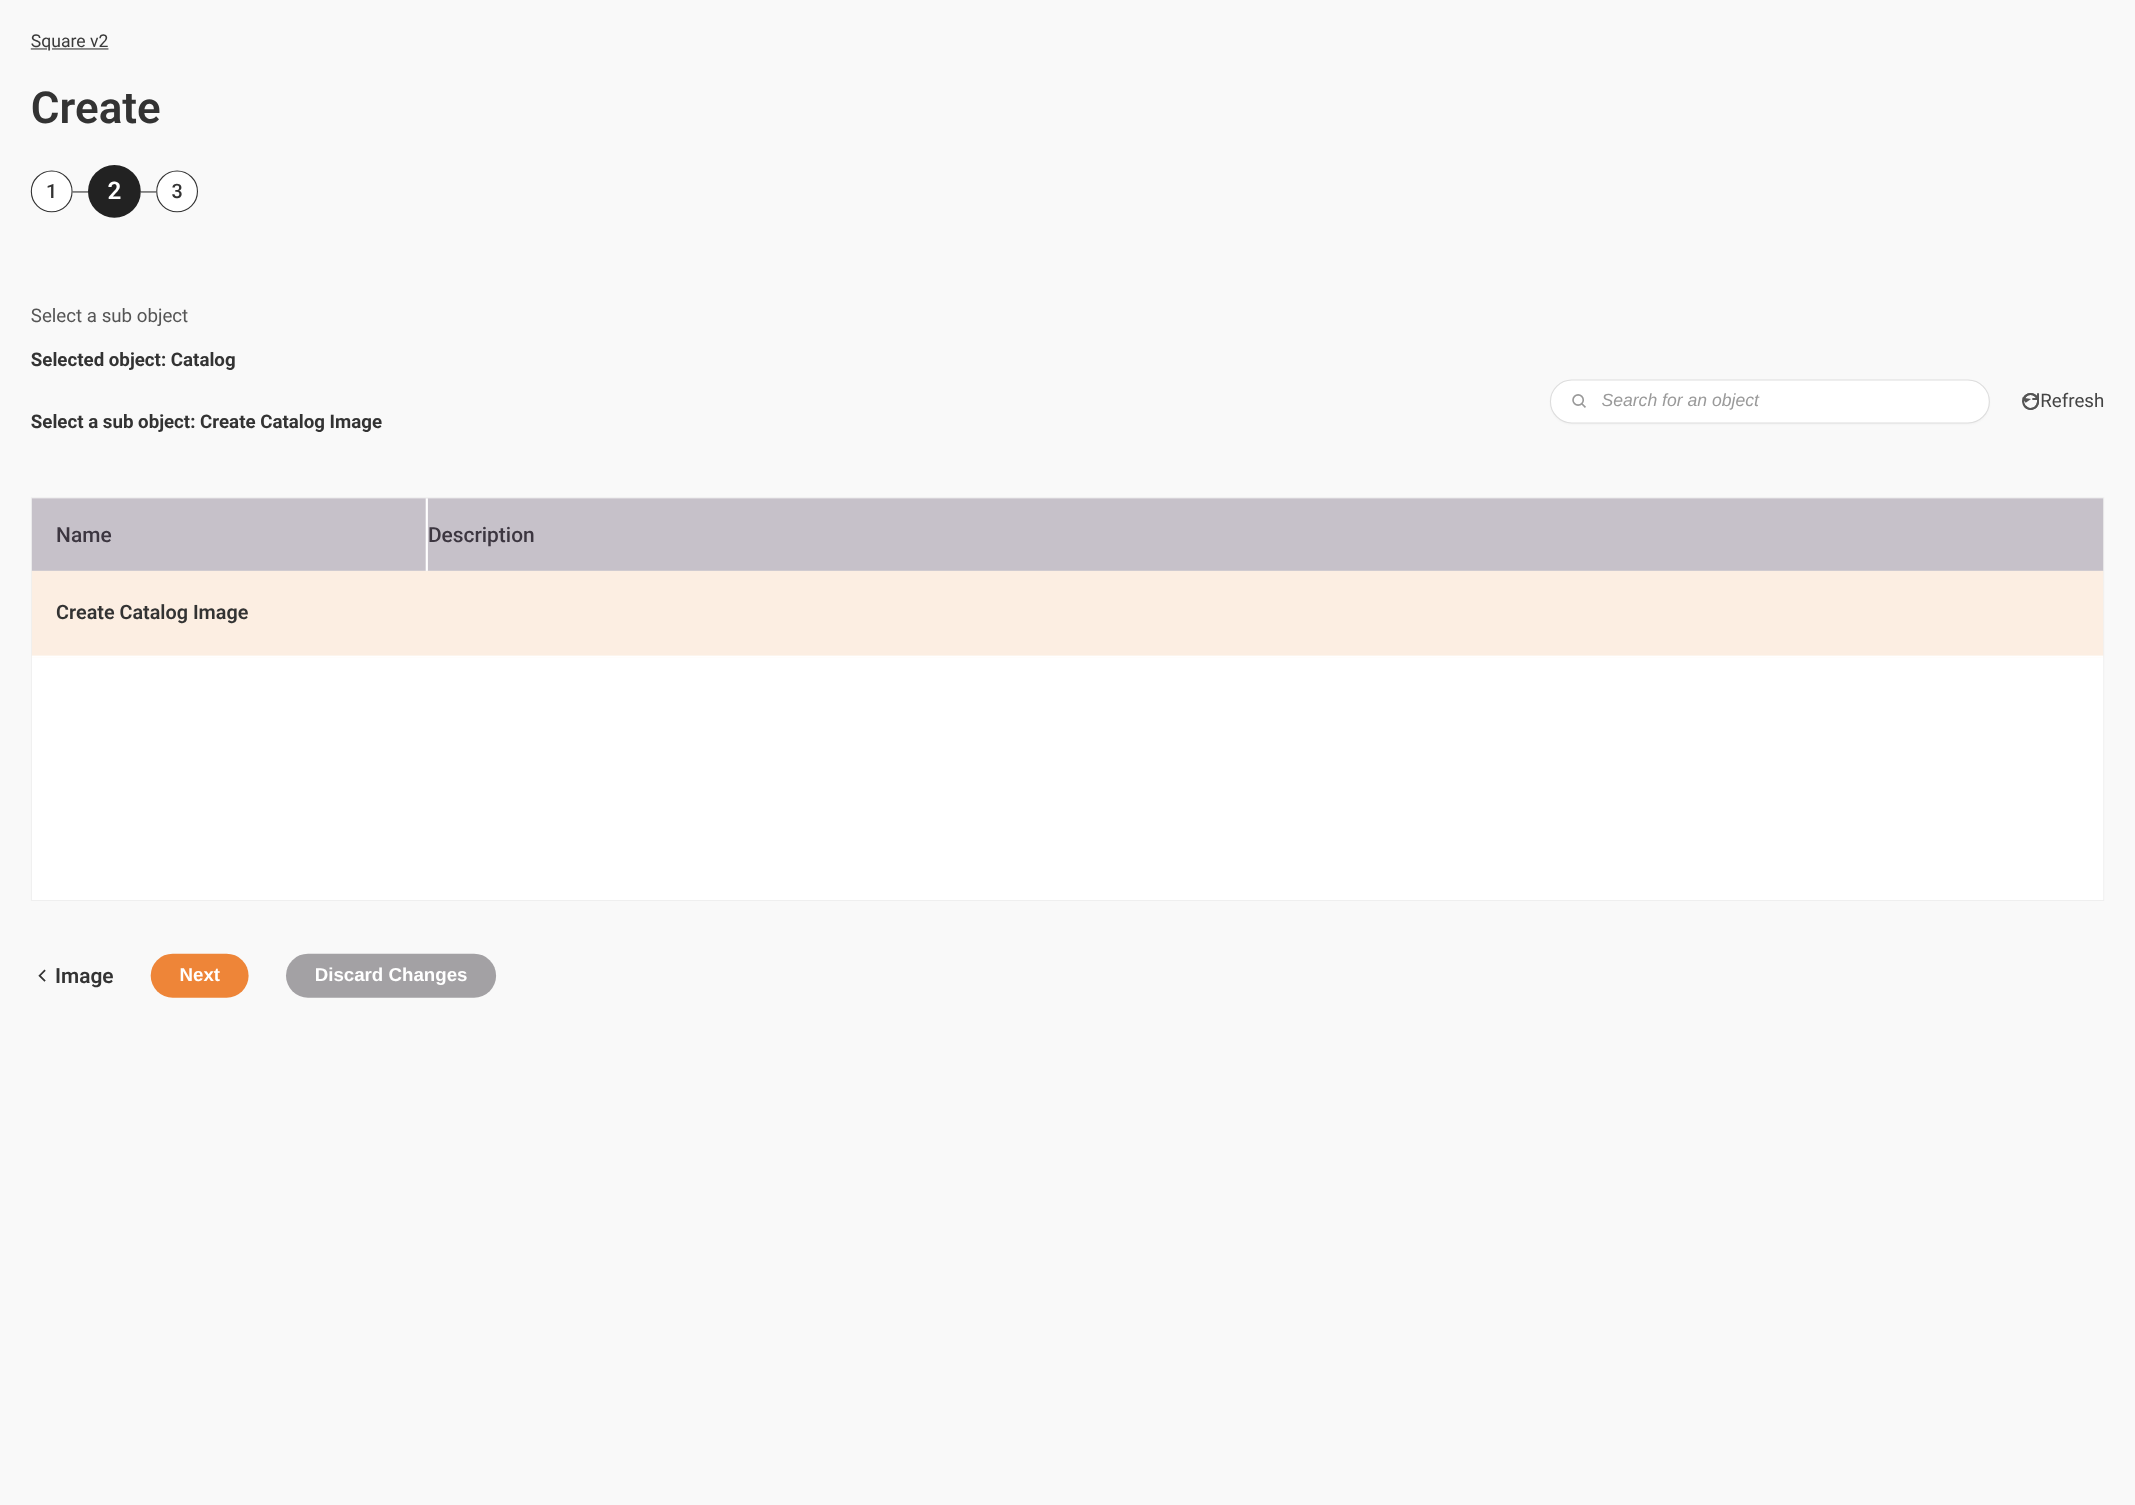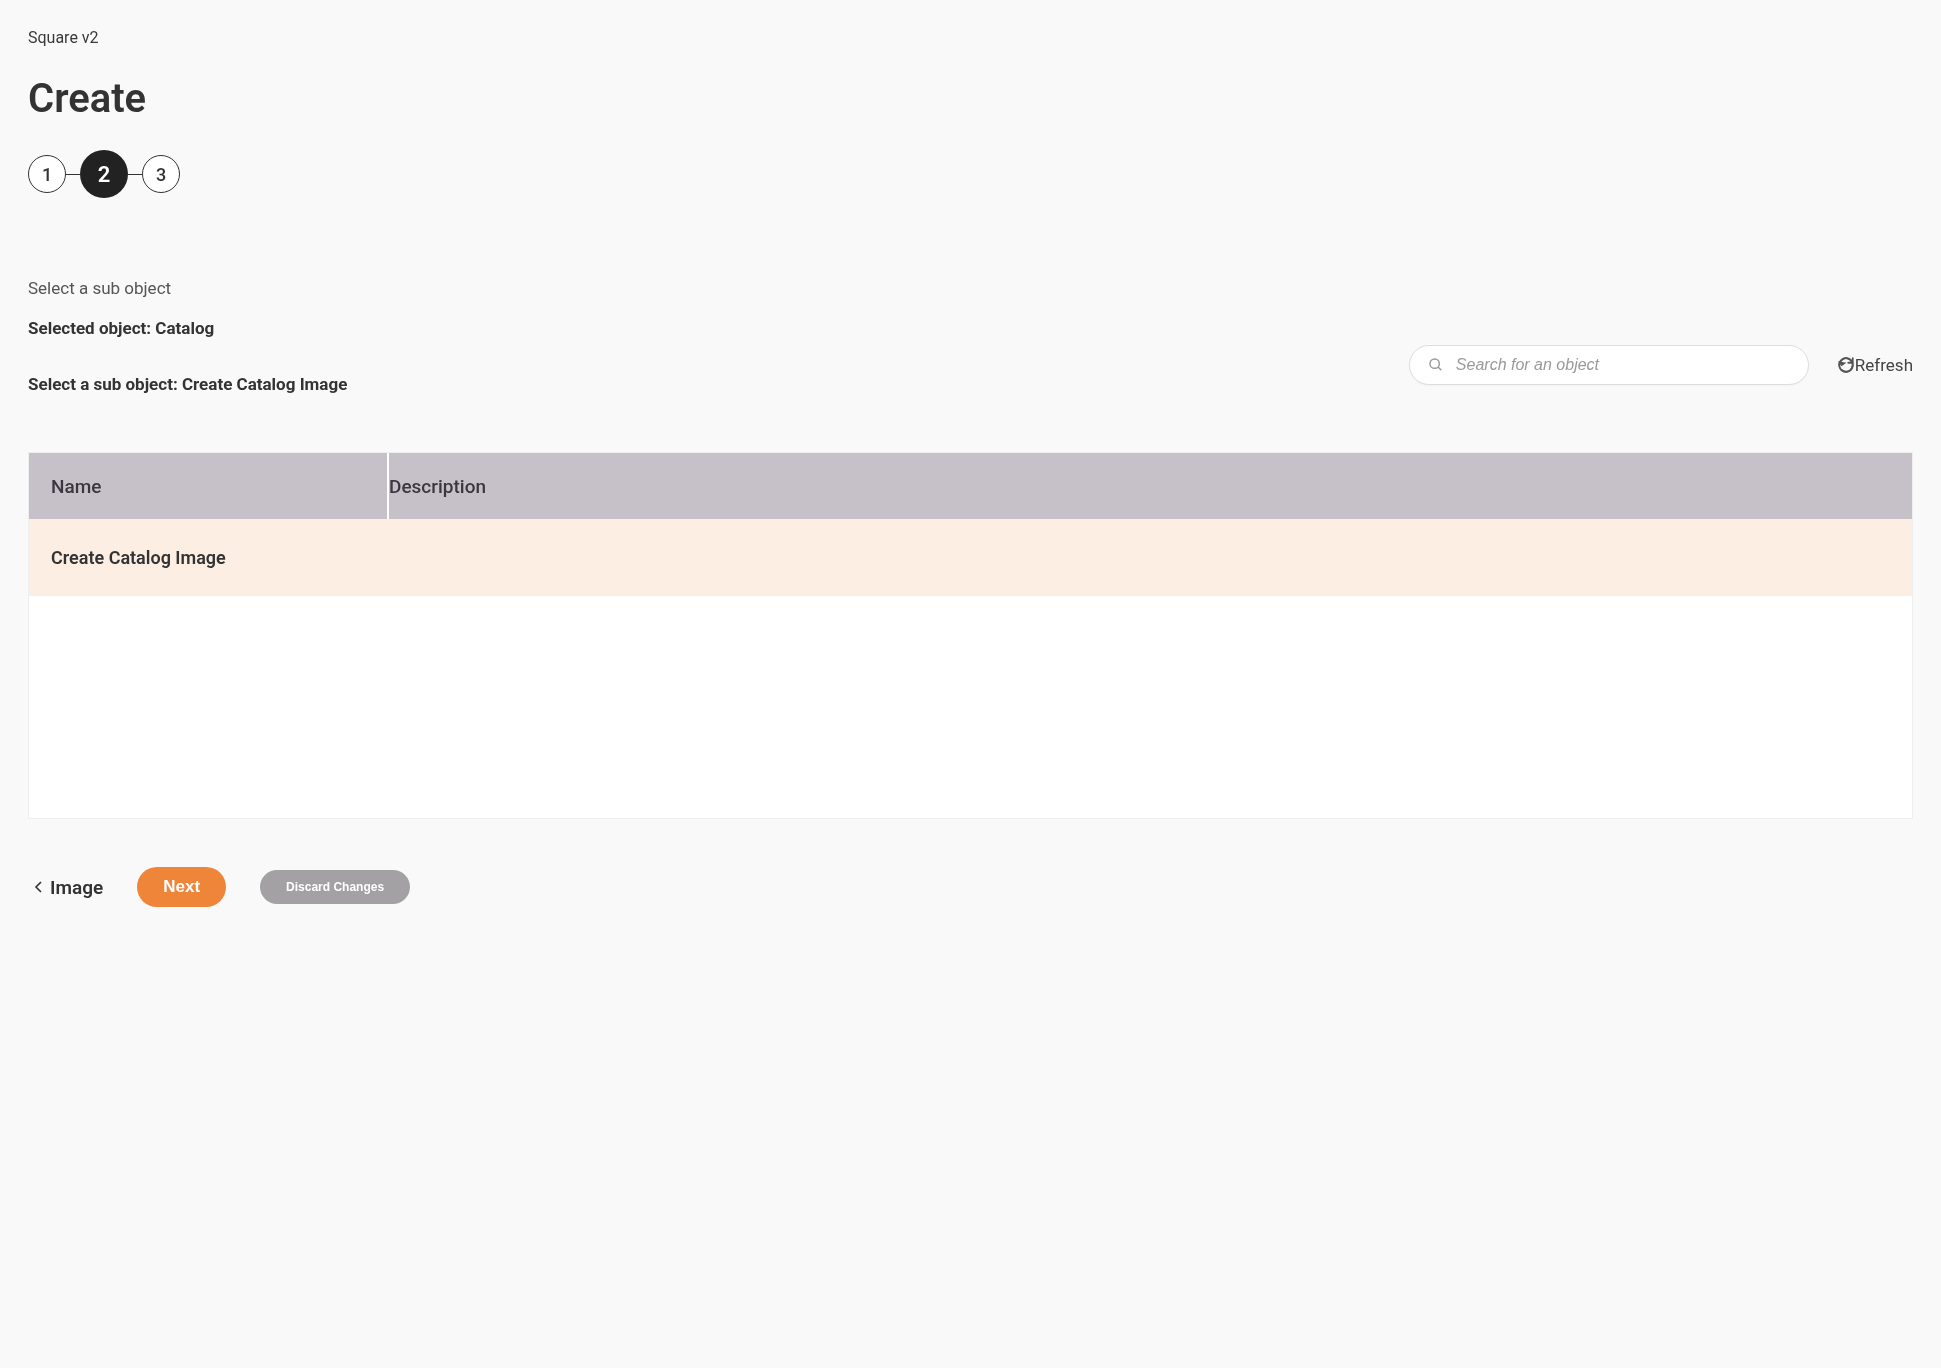--- a/index.html
+++ b/index.html
@@ -5,20 +5,21 @@
   * { box-sizing: border-box; margin: 0; padding: 0; }
   body {
     font-family: -apple-system, BlinkMacSystemFont, "Segoe UI", Roboto, "Helvetica Neue", Arial, sans-serif;
     background: #f9f9f9;
     color: #333;
     padding: 28px;
   }
   .breadcrumb {
     font-size: 16px;
     color: #3a3a3a;
+    text-decoration: underline;
     cursor: pointer;
     display: inline-block;
     margin-bottom: 28px;
   }
   .page-title {
     font-size: 40px;
     font-weight: 600;
     color: #333;
     margin-bottom: 28px;
   }
@@ -167,21 +168,21 @@
     font-size: 17px;
     font-weight: 600;
     cursor: pointer;
   }
   .discard-btn {
     background: #a3a1a4;
     color: #fff;
     border: none;
     border-radius: 20px;
     padding: 10px 26px;
-    font-size: 12px;
+    font-size: 17px;
     font-weight: 600;
     cursor: pointer;
   }
 </style>
 </head>
 <body>
 
 
 
 <a class="breadcrumb">Square v2</a>

